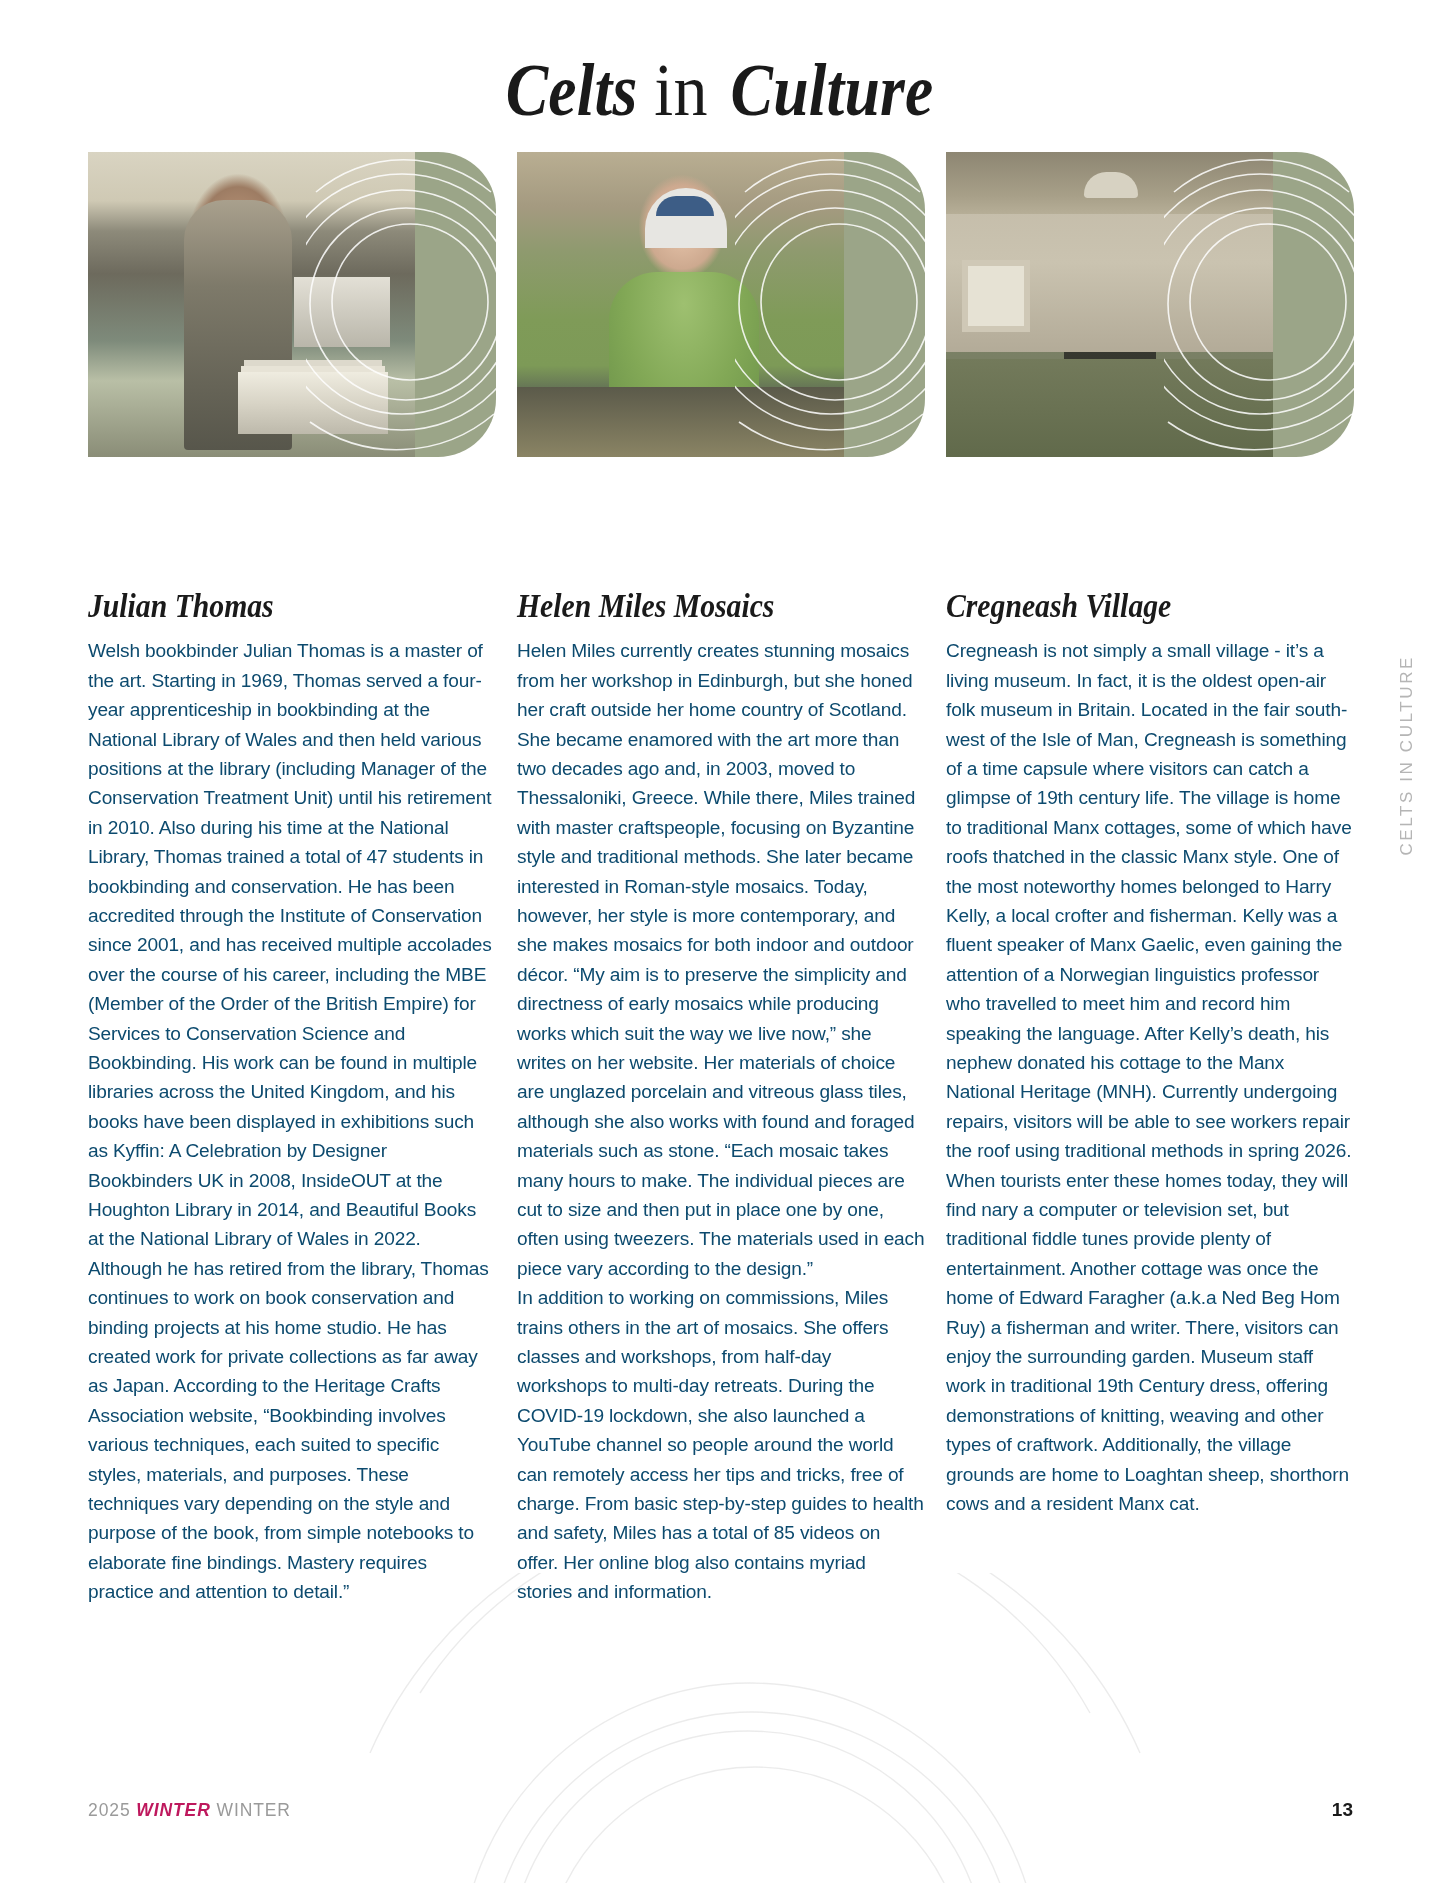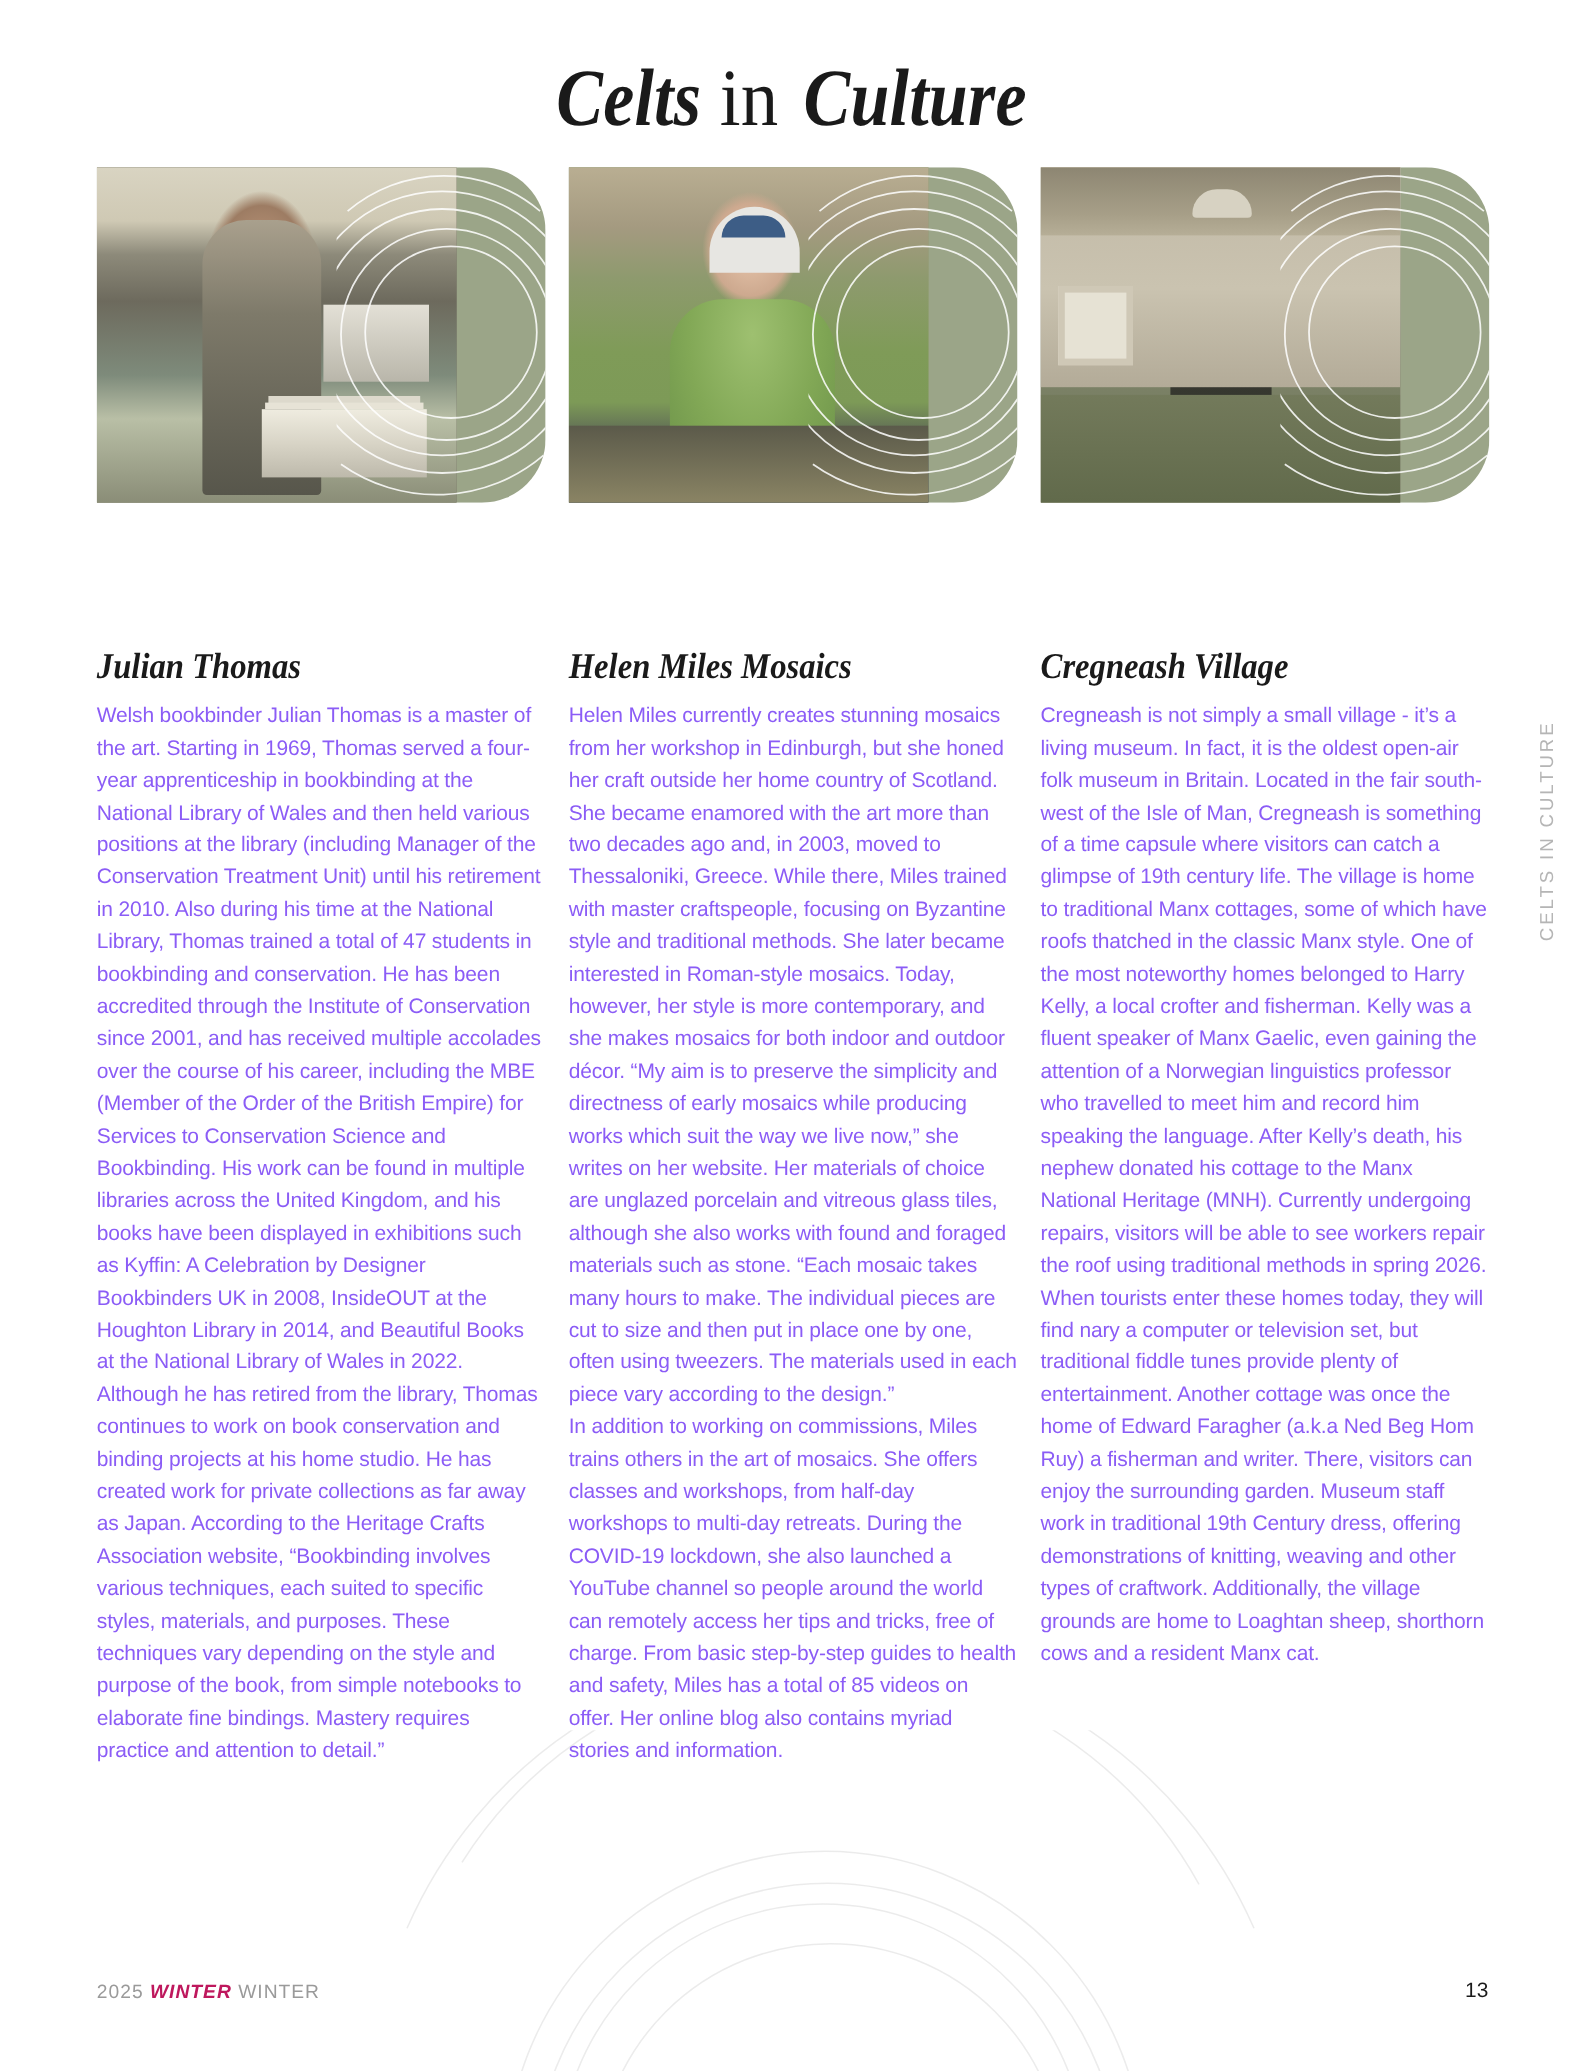--- a/index.html
+++ b/index.html
@@ -224,21 +224,21 @@
     color: #1a1a1a;
     margin: 0 0 12px 0;
     transform: scaleX(0.9);
     transform-origin: left center;
     white-space: nowrap;
   }
   .col-body {
     font-family: "Liberation Sans", sans-serif;
     font-size: 19.1px;
     line-height: 29.4px;
-    color: #8b5cf6;
+    color: #0c4a6e;
     letter-spacing: -0.15px;
     text-align: left;
     white-space: pre-line;
   }
 
   
   .side-label {
     position: absolute;
     right: 28px;
     top: 655px;
@@ -276,21 +276,21 @@
   .footer .edition-em {
     font-weight: bold;
     font-style: italic;
     color: #be185d;
   }
   .page-number {
     position: absolute;
     right: 92px;
     bottom: 62px;
     font-family: "Liberation Sans", sans-serif;
-    font-weight: normal;
+    font-weight: bold;
     font-size: 19px;
     color: #1a1a1a;
   }
 </style>
 </head>
 <body>
 
 <div class="page-title">
   <span class="title-em">Celts</span><span class="title-plain">in</span><span class="title-em">Culture</span>
 </div>

